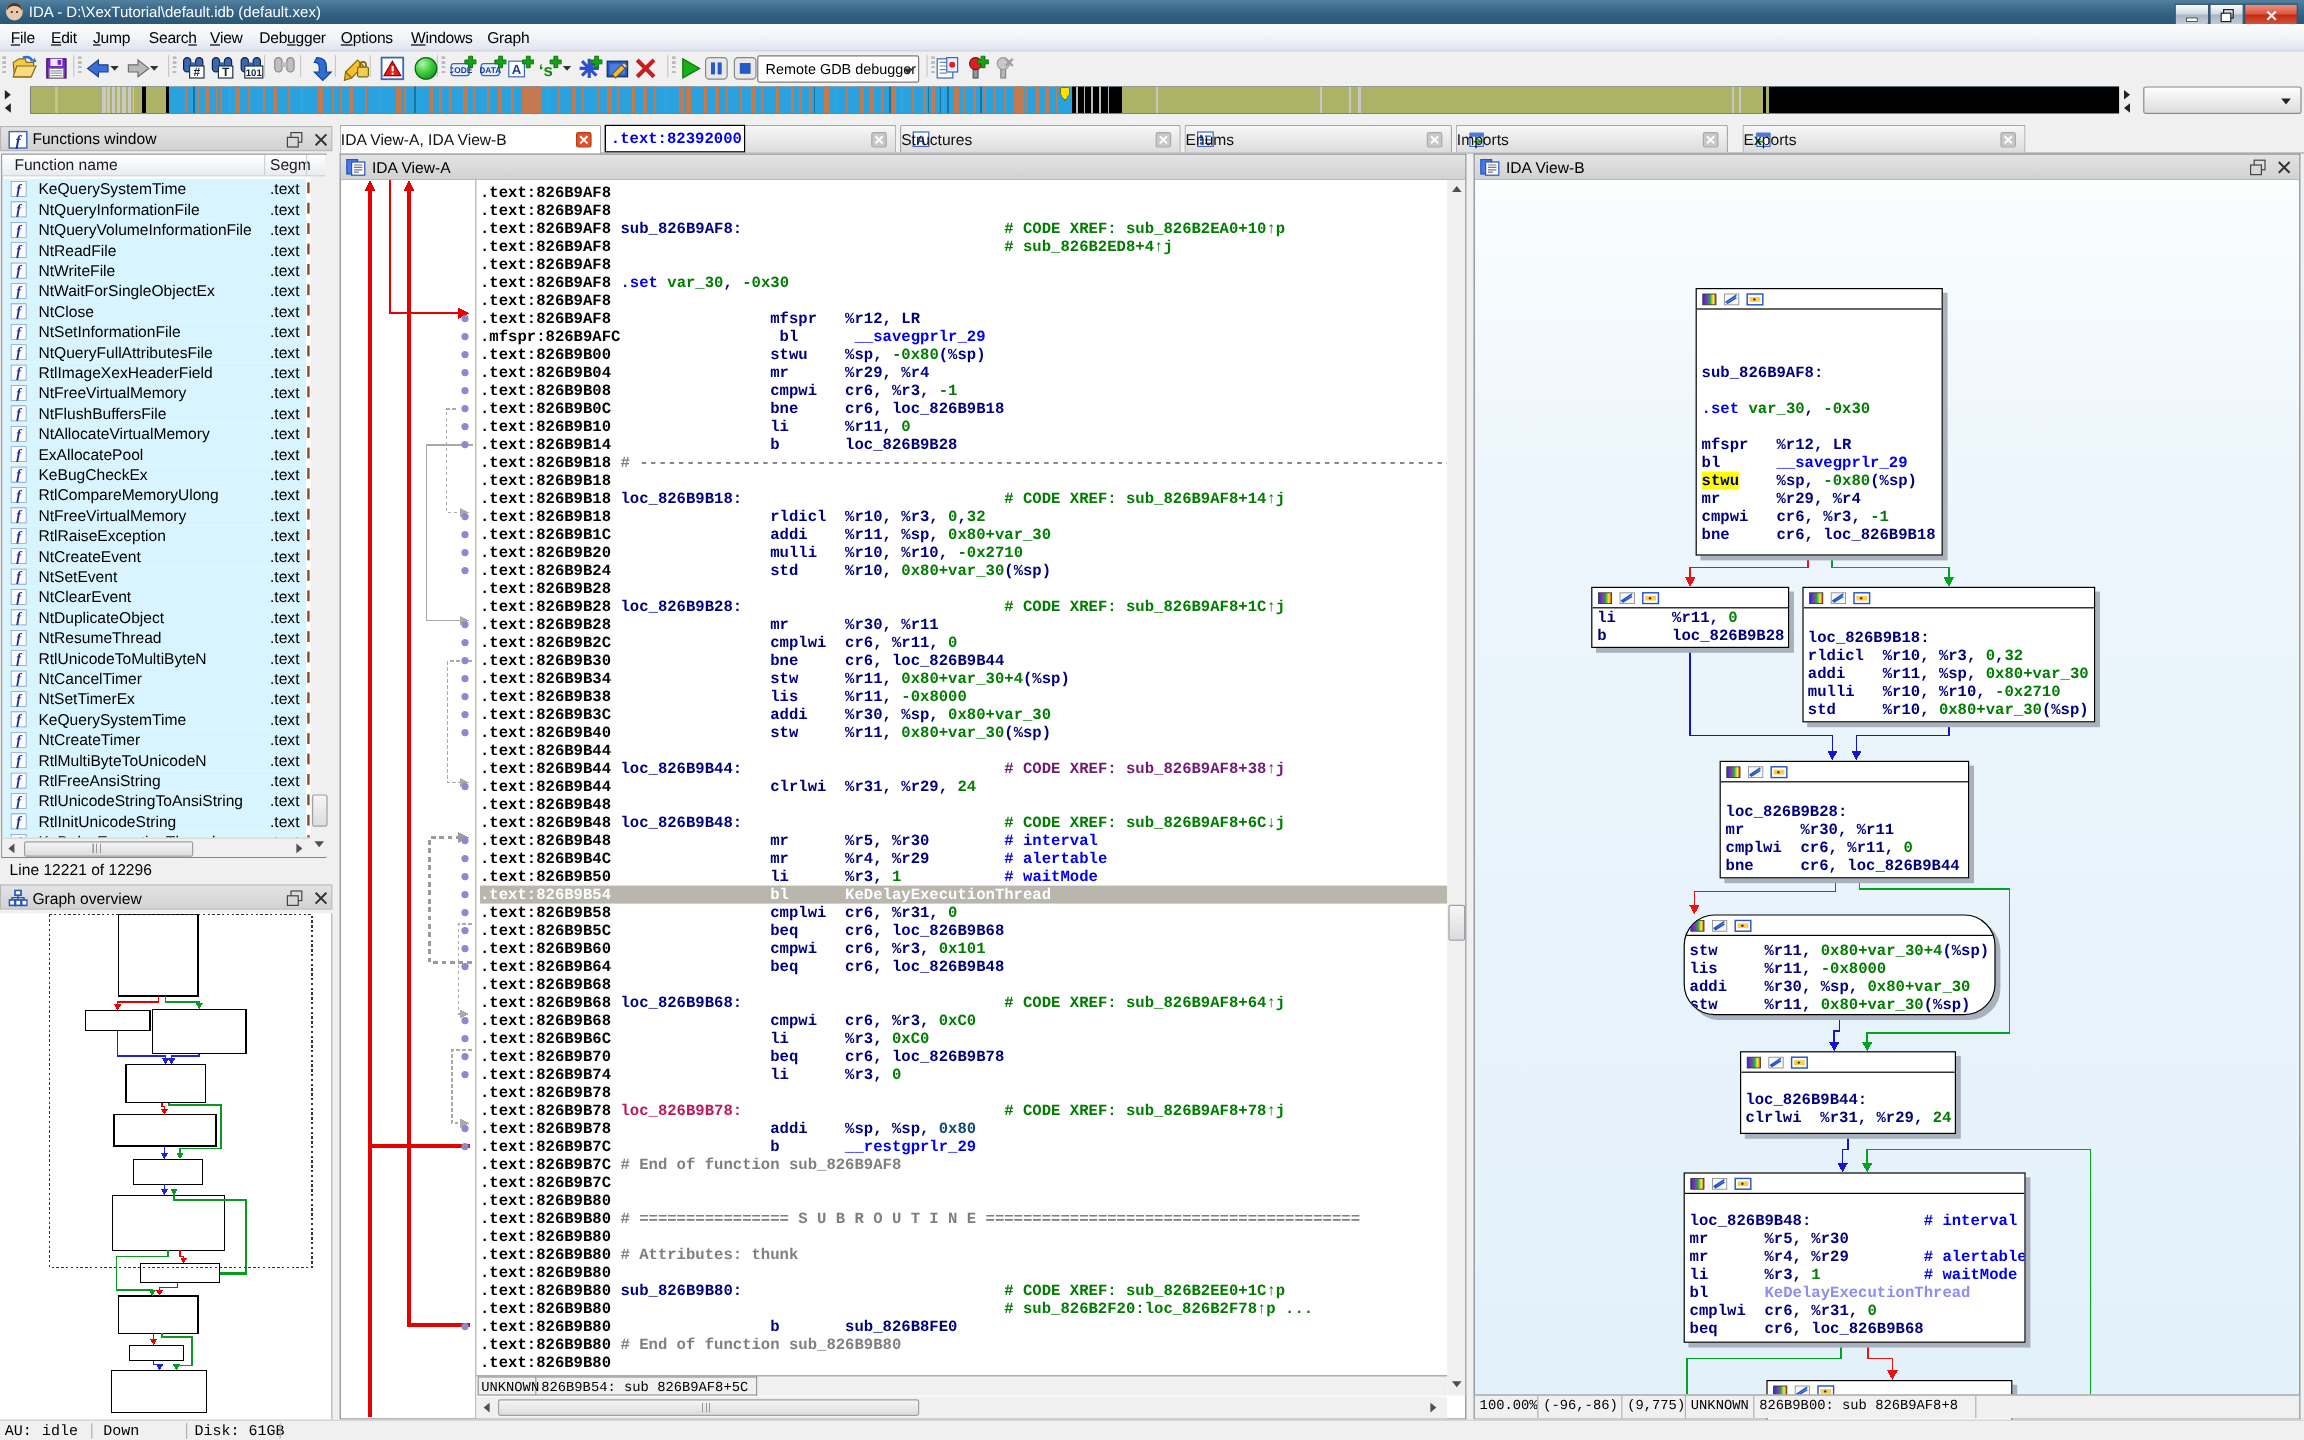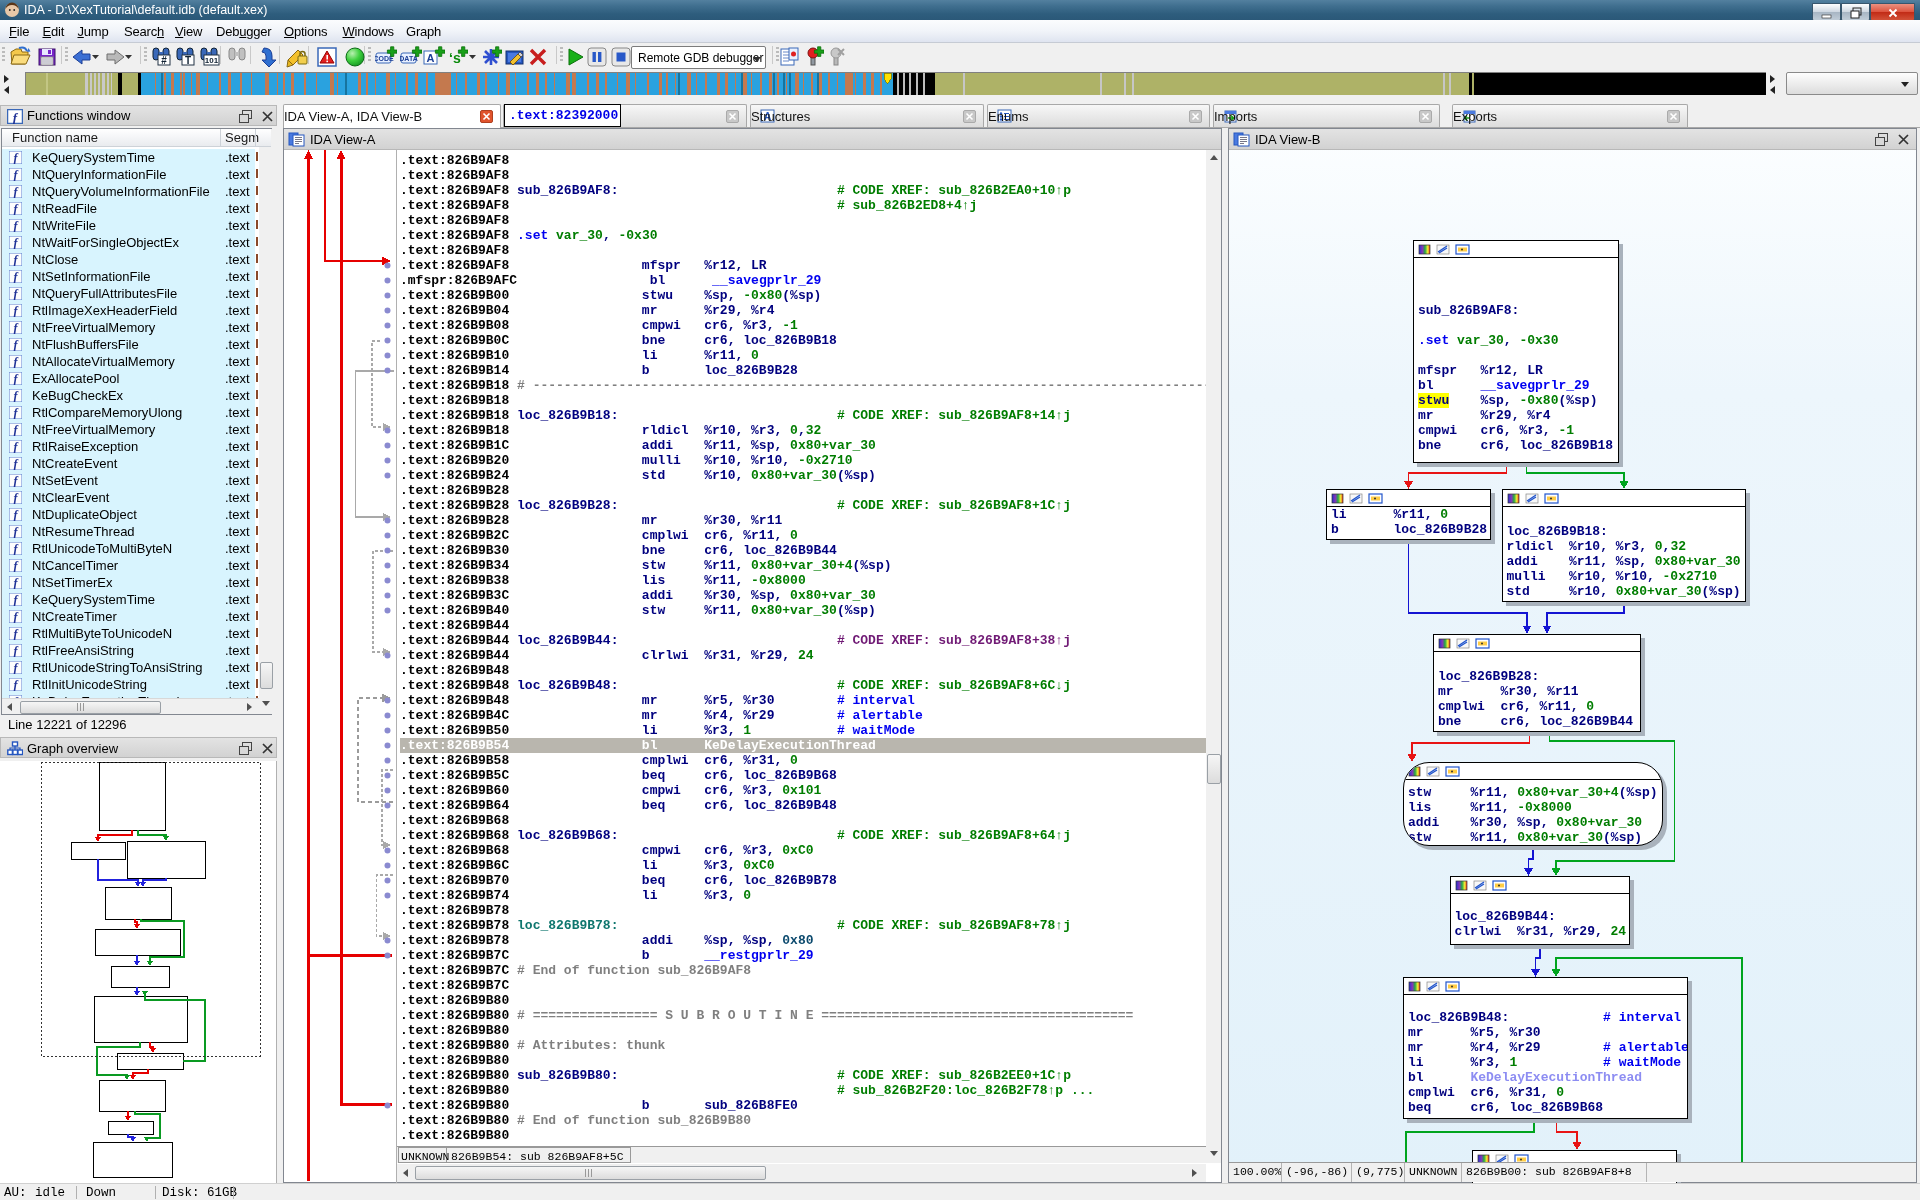--- a/index.html
+++ b/index.html
@@ -1023,21 +1023,21 @@
 <div class="dl" style="top:768px"><span style="color:#000000">.text:826B9B5C</span>                 <span style="color:#00007f">beq     </span><span style="color:#00007f">cr6, loc_826B9B68</span></div>
 <div class="dl" style="top:783px"><span style="color:#000000">.text:826B9B60</span>                 <span style="color:#00007f">cmpwi   </span><span style="color:#00007f">cr6, %r3, </span><span style="color:#007d00">0x101</span></div>
 <div class="dl" style="top:798px"><span style="color:#000000">.text:826B9B64</span>                 <span style="color:#00007f">beq     </span><span style="color:#00007f">cr6, loc_826B9B48</span></div>
 <div class="dl" style="top:813px"><span style="color:#000000">.text:826B9B68</span></div>
 <div class="dl" style="top:828px"><span style="color:#000000">.text:826B9B68</span> <span style="color:#00007f">loc_826B9B68:</span>                            <span style="color:#007d00"># CODE XREF: sub_826B9AF8+64↑j</span></div>
 <div class="dl" style="top:843px"><span style="color:#000000">.text:826B9B68</span>                 <span style="color:#00007f">cmpwi   </span><span style="color:#00007f">cr6, %r3, </span><span style="color:#007d00">0xC0</span></div>
 <div class="dl" style="top:858px"><span style="color:#000000">.text:826B9B6C</span>                 <span style="color:#00007f">li      </span><span style="color:#00007f">%r3, </span><span style="color:#007d00">0xC0</span></div>
 <div class="dl" style="top:873px"><span style="color:#000000">.text:826B9B70</span>                 <span style="color:#00007f">beq     </span><span style="color:#00007f">cr6, loc_826B9B78</span></div>
 <div class="dl" style="top:888px"><span style="color:#000000">.text:826B9B74</span>                 <span style="color:#00007f">li      </span><span style="color:#00007f">%r3, </span><span style="color:#007d00">0</span></div>
 <div class="dl" style="top:903px"><span style="color:#000000">.text:826B9B78</span></div>
-<div class="dl" style="top:918px"><span style="color:#000000">.text:826B9B78</span> <span style="color:#0f766e">loc_826B9B78:</span>                            <span style="color:#007d00"># CODE XREF: sub_826B9AF8+78↑j</span></div>
+<div class="dl" style="top:918px"><span style="color:#000000">.text:826B9B78</span> <span style="color:#be185d">loc_826B9B78:</span>                            <span style="color:#007d00"># CODE XREF: sub_826B9AF8+78↑j</span></div>
 <div class="dl" style="top:933px"><span style="color:#000000">.text:826B9B78</span>                 <span style="color:#00007f">addi    </span><span style="color:#00007f">%sp, %sp, </span><span style="color:#0c4a6e">0x80</span></div>
 <div class="dl" style="top:948px"><span style="color:#000000">.text:826B9B7C</span>                 <span style="color:#00007f">b       </span><span style="color:#0000f0">__restgprlr_29</span></div>
 <div class="dl" style="top:963px"><span style="color:#000000">.text:826B9B7C</span> <span style="color:#7f7f7f"># End of function sub_826B9AF8</span></div>
 <div class="dl" style="top:978px"><span style="color:#000000">.text:826B9B7C</span></div>
 <div class="dl" style="top:993px"><span style="color:#000000">.text:826B9B80</span></div>
 <div class="dl" style="top:1008px"><span style="color:#000000">.text:826B9B80</span> <span style="color:#7f7f7f"># ================ S U B R O U T I N E ========================================</span></div>
 <div class="dl" style="top:1023px"><span style="color:#000000">.text:826B9B80</span></div>
 <div class="dl" style="top:1038px"><span style="color:#000000">.text:826B9B80</span> <span style="color:#7f7f7f"># Attributes: thunk</span></div>
 <div class="dl" style="top:1053px"><span style="color:#000000">.text:826B9B80</span></div>
 <div class="dl" style="top:1068px"><span style="color:#000000">.text:826B9B80</span> <span style="color:#00007f">sub_826B9B80:</span>                            <span style="color:#007d00"># CODE XREF: sub_826B2EE0+1C↑p</span></div>

